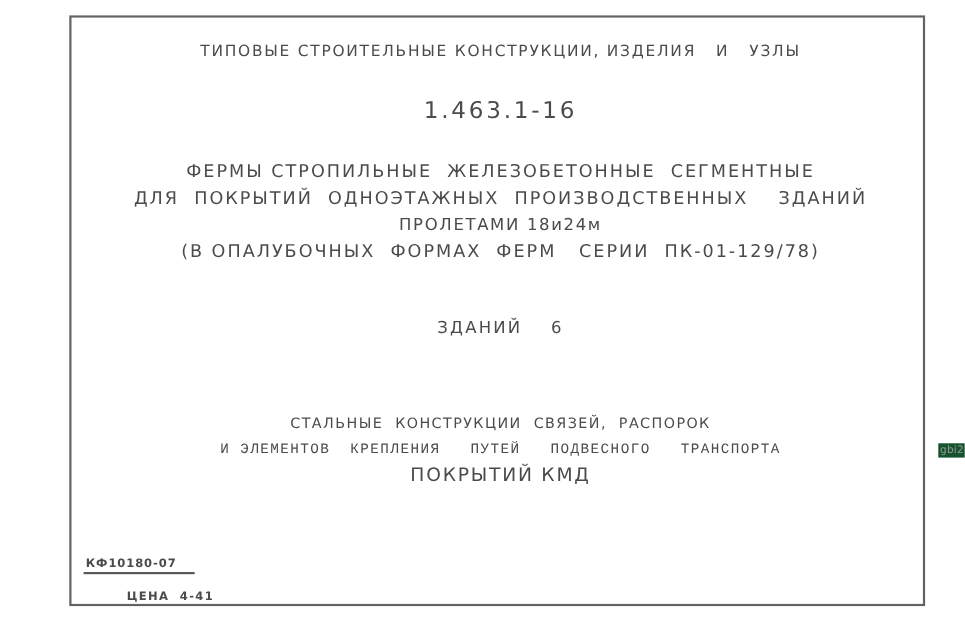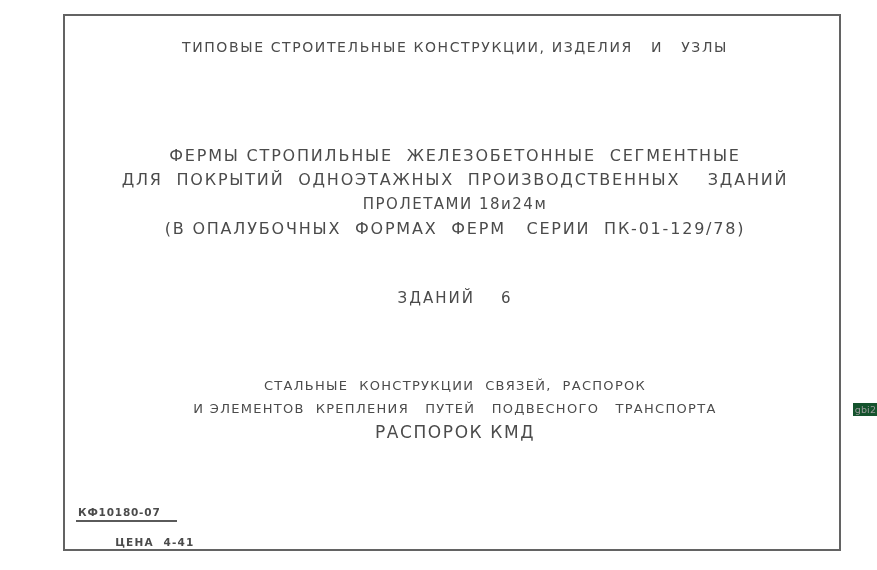--- a/index.html
+++ b/index.html
@@ -53,21 +53,21 @@
   .title-4 { top: 219px; font-size: 16px; letter-spacing: 1.8px; }
   .issue-line {
     top: 289px;
     display: flex;
     justify-content: center;
     gap: 26px;
     font-size: 15px;
     letter-spacing: 2px;
   }
   .subtitle-1 { top: 378px; font-size: 13px; letter-spacing: 1.3px; }
-  .subtitle-2 { top: 401px; font-size: 13px; letter-spacing: 1.3px; }
+  .subtitle-2 { top: 401px; font-size: 13px; letter-spacing: 1.3px; font-family: Liberation Mono, monospace; }
   .drawings-line { top: 422px; font-size: 17px; letter-spacing: 1.6px; }
   .stamp {
     position: absolute;
     left: 76px;
     top: 506px;
     font-size: 10.5px;
     font-weight: bold;
     letter-spacing: 0.8px;
     color: #4b4b4b;
   }
@@ -98,36 +98,37 @@
 </head>
 <body>
 
 <div class="page">
 
   <div class="sheet-border"></div>
 
   <div class="txt header-line">ТИПОВЫЕ СТРОИТЕЛЬНЫЕ КОНСТРУКЦИИ, ИЗДЕЛИЯ   И   УЗЛЫ</div>
 
   <div class="txt series-line">
+    <span>1.463.1-16</span>
   </div>
 
   <div class="txt title-1">ФЕРМЫ СТРОПИЛЬНЫЕ  ЖЕЛЕЗОБЕТОННЫЕ  СЕГМЕНТНЫЕ</div>
   <div class="txt title-2">ДЛЯ  ПОКРЫТИЙ  ОДНОЭТАЖНЫХ  ПРОИЗВОДСТВЕННЫХ    ЗДАНИЙ</div>
   <div class="txt title-3">ПРОЛЕТАМИ 18и24м</div>
   <div class="txt title-4">(В ОПАЛУБОЧНЫХ  ФОРМАХ  ФЕРМ   СЕРИИ  ПК-01-129/78)</div>
 
   <div class="txt issue-line">
     <span>ЗДАНИЙ</span>
     <span>6</span>
   </div>
 
   <div class="txt subtitle-1">СТАЛЬНЫЕ  КОНСТРУКЦИИ  СВЯЗЕЙ,  РАСПОРОК</div>
   <div class="txt subtitle-2">И ЭЛЕМЕНТОВ  КРЕПЛЕНИЯ   ПУТЕЙ   ПОДВЕСНОГО   ТРАНСПОРТА</div>
 
-  <div class="txt drawings-line">РАСПОРОК КМД</div>
+  <div class="txt drawings-line">ПОКРЫТИЙ КМД</div>
 
   <div class="stamp">
     <div class="stamp-code">КФ10180-07</div>
     <div class="stamp-price">
       <span>ЦЕНА</span><span>  </span><span>4-41</span>
     </div>
   </div>
 
   <div class="watermark">gbi22.ru</div>
 

